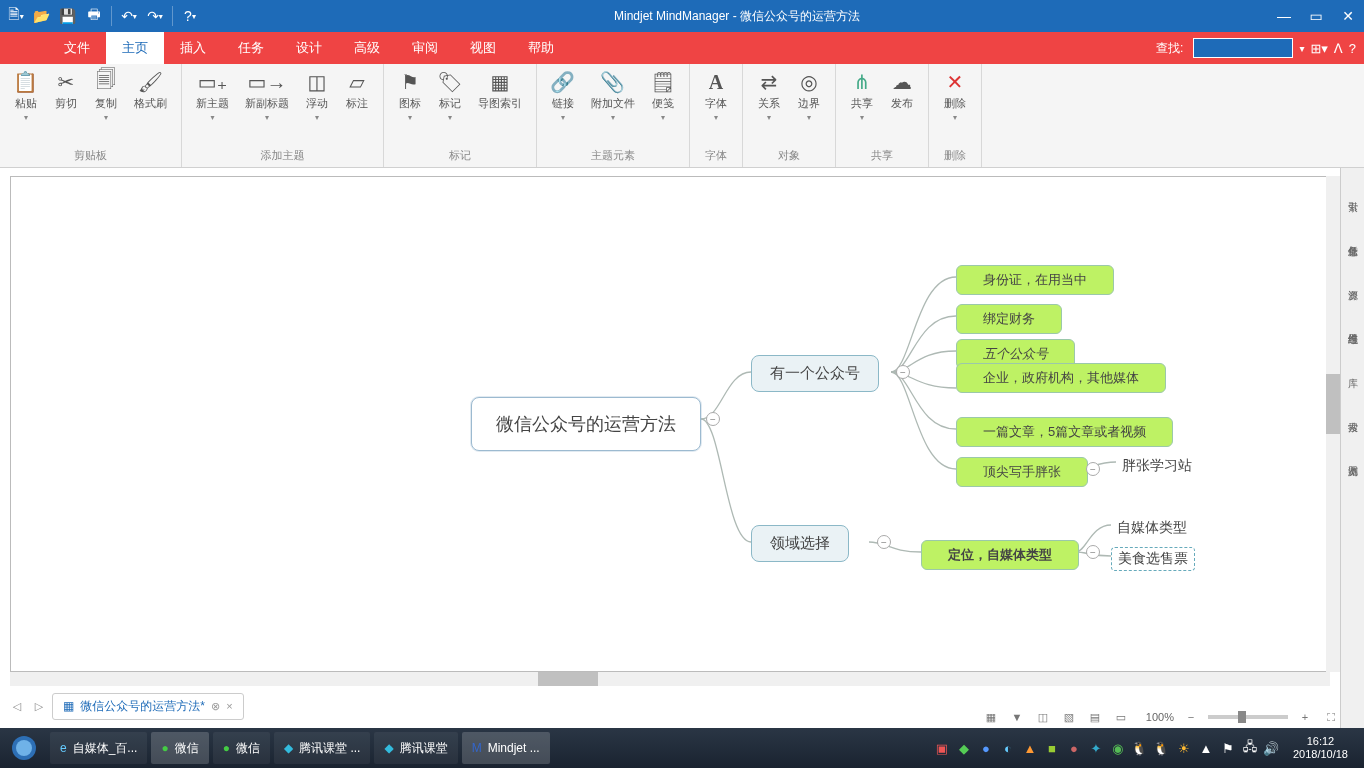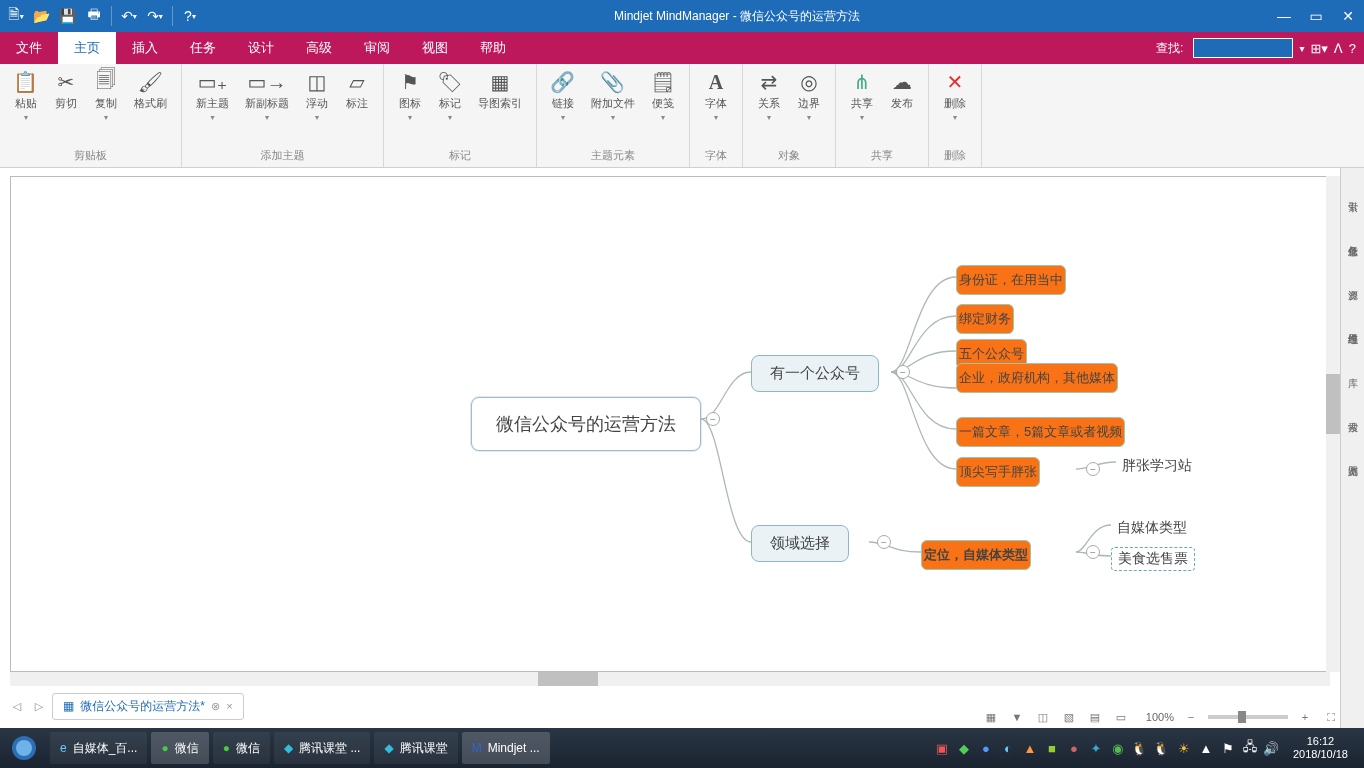--- a/index.html
+++ b/index.html
@@ -8,21 +8,21 @@
 
 .titlebar { background: #1e6bb8; height: 32px; display: flex; align-items: center; color: #fff; font-size: 12px; }
 .qat { display: flex; align-items: center; gap: 2px; padding: 0 4px; }
 .qat-btn { width: 24px; height: 24px; display: flex; align-items: center; justify-content: center; cursor: pointer; color: #fff; font-size: 14px; }
 .qat-sep { width: 1px; height: 20px; background: rgba(255,255,255,0.3); margin: 0 3px; }
 .title-text { flex: 1; text-align: center; font-size: 12px; }
 .win-controls { display: flex; }
 .win-btn { width: 32px; height: 28px; display: flex; align-items: center; justify-content: center; cursor: pointer; color: #fff; font-size: 14px; }
 
 
-.menubar { background: #be185d; height: 32px; display: flex; align-items: center; color: #fff; font-size: 13px; justify-content: space-between; }
+.menubar { background: #ef4444; height: 32px; display: flex; align-items: center; color: #fff; font-size: 13px; justify-content: space-between; padding-left: 48px; }
 .menu-left { display: flex; align-items: center; }
 .menu-item { padding: 0 16px; height: 32px; display: flex; align-items: center; cursor: pointer; }
 .menu-item.active { background: #fff; color: #1e6bb8; }
 .menu-right { display: flex; align-items: center; padding-right: 8px; gap: 6px; }
 .search-label { font-size: 12px; margin-right: 4px; }
 .search-input { width: 100px; height: 20px; border: 1px solid #fff; background: #1e6bb8; font-size: 11px; padding: 0 4px; color: #fff; }
 
 
 .ribbon { background: #f5f5f5; height: 104px; display: flex; border-bottom: 1px solid #d0d0d0; }
 .ribbon-group { display: flex; flex-direction: column; border-right: 1px solid #d8d8d8; }
@@ -38,21 +38,21 @@
 .canvas { position: absolute; top: 8px; left: 10px; right: 10px; bottom: 56px; background: #fff; border: 1px solid #bbb; overflow: hidden; }
 .scroll-v { position: absolute; right: 0; top: 8px; bottom: 56px; width: 14px; background: #f0f0f0; }
 .scroll-v-thumb { position: absolute; top: 40%; width: 14px; height: 60px; background: #c0c0c0; }
 .scroll-h { position: absolute; left: 10px; right: 10px; bottom: 42px; height: 14px; background: #f0f0f0; }
 .scroll-h-thumb { position: absolute; left: 40%; width: 60px; height: 14px; background: #c0c0c0; }
 
 
 .node { position: absolute; border: 1px solid #8bb8c7; border-radius: 8px; padding: 8px 18px; font-size: 15px; color: #444; background: #fff; text-align: center; }
 .node.root { border-color: #9cbad0; box-shadow: 0 0 0 1px rgba(156,186,208,0.3); font-size: 18px; padding: 14px 24px; }
 .node.sub { background: #eaf2f5; }
-.node.leaf { background: #f97316; border-color: #9bc8aa; font-size: 13px; padding: 5px 2px; border-radius: 6px; }
+.node.leaf { background: #bef264; border-color: #9bc8aa; font-size: 13px; padding: 5px 26px; border-radius: 6px; }
 .node.plain { border: none; background: transparent; font-size: 14px; padding: 2px 6px; }
 .toggle { position: absolute; width: 14px; height: 14px; border: 1px solid #aaa; border-radius: 50%; background: #fff; font-size: 10px; display: flex; align-items: center; justify-content: center; color: #888; cursor: pointer; }
 svg.connectors { position: absolute; top:0; left:0; width:100%; height:100%; pointer-events:none; }
 svg.connectors path { stroke: #aeb9b4; stroke-width: 1.3; fill: none; }
 
 
 .right-sidebar { position: absolute; right: 0; top: 168px; bottom: 40px; width: 24px; background: #f0f0f0; border-left: 1px solid #ccc; display: flex; flex-direction: column; align-items: center; padding-top: 6px; gap: 4px; }
 .side-btn { width: 20px; height: 40px; font-size: 10px; writing-mode: vertical-rl; text-orientation: upright; cursor: pointer; color: #666; display: flex; align-items: center; justify-content: center; }
 
 
@@ -278,21 +278,21 @@
     </svg>
 
     <div class="node root" style="left:460px; top:220px;">微信公众号的运营方法</div>
     <div class="toggle" style="left:695px; top:235px;">−</div>
 
     <div class="node sub" style="left:740px; top:178px;">有一个公众号</div>
     <div class="toggle" style="left:885px; top:188px;">−</div>
 
     <div class="node leaf" style="left:945px; top:88px;">身份证，在用当中</div>
     <div class="node leaf" style="left:945px; top:127px;">绑定财务</div>
-    <div class="node leaf" style="left:945px; top:162px;">五个公众号</div>
+    <div class="node leaf" style="left:945px; top:162px;font-style:italic;">五个公众号</div>
     <div class="node leaf" style="left:945px; top:186px;">企业，政府机构，其他媒体</div>
     <div class="node leaf" style="left:945px; top:240px;">一篇文章，5篇文章或者视频</div>
     <div class="node leaf" style="left:945px; top:280px;">顶尖写手胖张</div>
     <div class="toggle" style="left:1075px; top:285px;">−</div>
     <div class="node plain" style="left:1105px; top:278px;">胖张学习站</div>
 
     <div class="node sub" style="left:740px; top:348px;">领域选择</div>
     <div class="toggle" style="left:866px; top:358px;">−</div>
     <div class="node leaf" style="left:910px; top:363px;font-weight:bold;">定位，自媒体类型</div>
     <div class="toggle" style="left:1075px; top:368px;">−</div>

